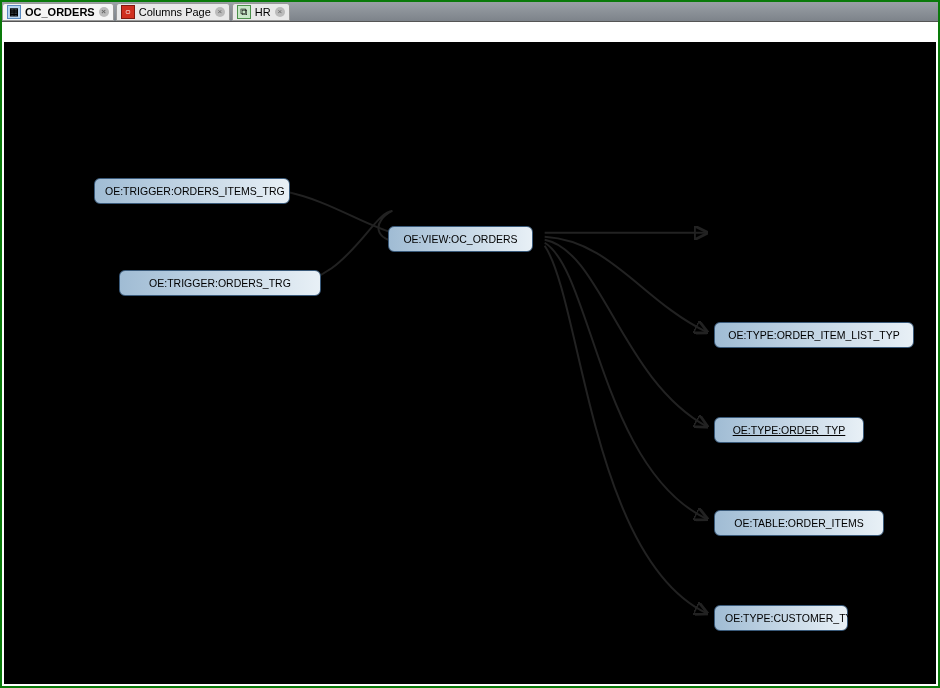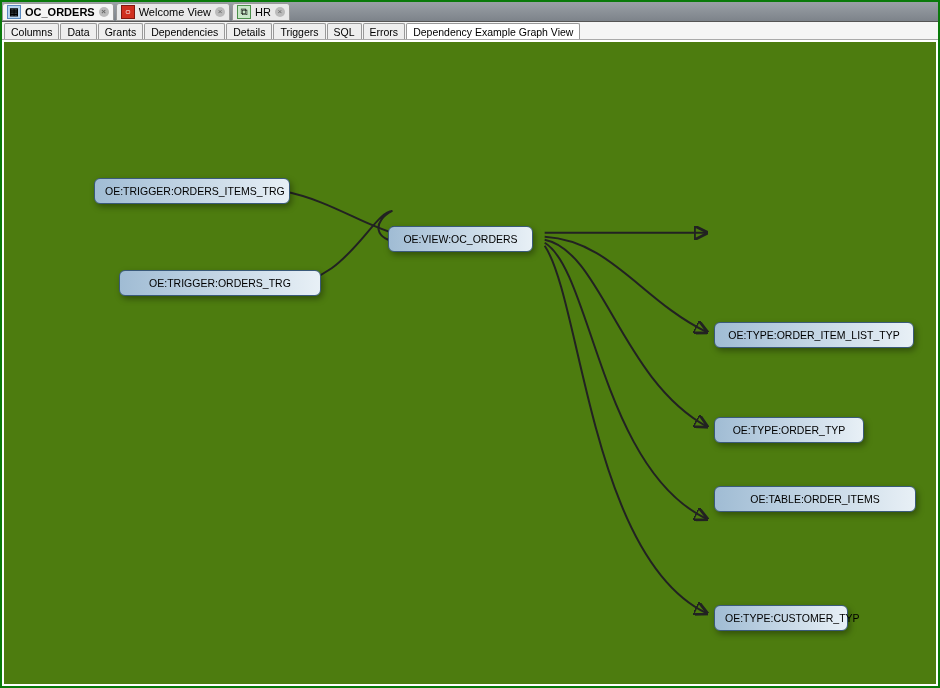--- a/index.html
+++ b/index.html
@@ -82,21 +82,21 @@
     height: 16px;
     line-height: 14px;
   }
   .viewtab.active { background: #fff; }
   .canvas {
     position: absolute;
     top: 40px;
     left: 2px;
     right: 2px;
     bottom: 2px;
-    background: #4d7c0f;
+    background: #000000;
     overflow: hidden;
   }
   .node {
     position: absolute;
     padding: 6px 10px;
     border: 1px solid #3a5a7a;
     border-radius: 6px;
     background: linear-gradient(to right, #a0bcd4, #e8f0f6);
     font-size: 10.5px;
     color: #000;
@@ -124,41 +124,30 @@
 <div class="frame">
 
   <div class="titlebar">
     <div class="doc-tab active">
       <span class="icon-box icon-table">▦</span>
       <span>OC_ORDERS</span>
       <span class="close">×</span>
     </div>
     <div class="doc-tab">
       <span class="icon-box icon-oracle">○</span>
-      <span>Welcome View</span>
+      <span>Columns Page</span>
       <span class="close">×</span>
     </div>
     <div class="doc-tab">
       <span class="icon-box icon-sql">⧉</span>
       <span>HR</span>
       <span class="close">×</span>
     </div>
   </div>
 
-  <div class="viewtabs">
-    <div class="viewtab">Columns</div>
-    <div class="viewtab">Data</div>
-    <div class="viewtab">Grants</div>
-    <div class="viewtab">Dependencies</div>
-    <div class="viewtab">Details</div>
-    <div class="viewtab">Triggers</div>
-    <div class="viewtab">SQL</div>
-    <div class="viewtab">Errors</div>
-    <div class="viewtab active">Dependency Example Graph View</div>
-  </div>
 
   <div class="canvas">
 
     <svg class="edges" viewBox="0 0 936 646" preserveAspectRatio="none">
       <defs>
         <marker id="arrow" viewBox="0 0 10 10" refX="9" refY="5" markerWidth="7" markerHeight="7" orient="auto-start-reverse">
           <path d="M 0 0 L 10 5 L 0 10 z" fill="#222"></path>
         </marker>
       </defs>
 
@@ -174,18 +163,18 @@
 
       <path d="M 543 202 C 590 230, 600 430, 706 480" marker-end="url(#arrow)"></path>
 
       <path d="M 543 205 C 580 260, 590 520, 706 575" marker-end="url(#arrow)"></path>
     </svg>
 
     <div class="node" style="left:90px; top:136px; width:196px;">OE:TRIGGER:ORDERS_ITEMS_TRG</div>
     <div class="node" style="left:115px; top:228px; width:202px;">OE:TRIGGER:ORDERS_TRG</div>
     <div class="node" style="left:384px; top:184px; width:145px;">OE:VIEW:OC_ORDERS</div>
     <div class="node" style="left:710px; top:280px; width:200px;">OE:TYPE:ORDER_ITEM_LIST_TYP</div>
-    <div class="node" style="left:710px; top:375px; width:150px;">OE:TYPE:ORDER_TYP</div>
-    <div class="node" style="left:710px; top:444px; width:202px;">OE:TABLE:ORDER_ITEMS</div>
+    <div class="node" style="left:710px; top:375px; width:150px;text-decoration:underline;">OE:TYPE:ORDER_TYP</div>
+    <div class="node" style="left:710px; top:468px; width:170px;">OE:TABLE:ORDER_ITEMS</div>
     <div class="node" style="left:710px; top:563px; width:134px;">OE:TYPE:CUSTOMER_TYP</div>
 
   </div>
 </div>
 
 </body></html>

